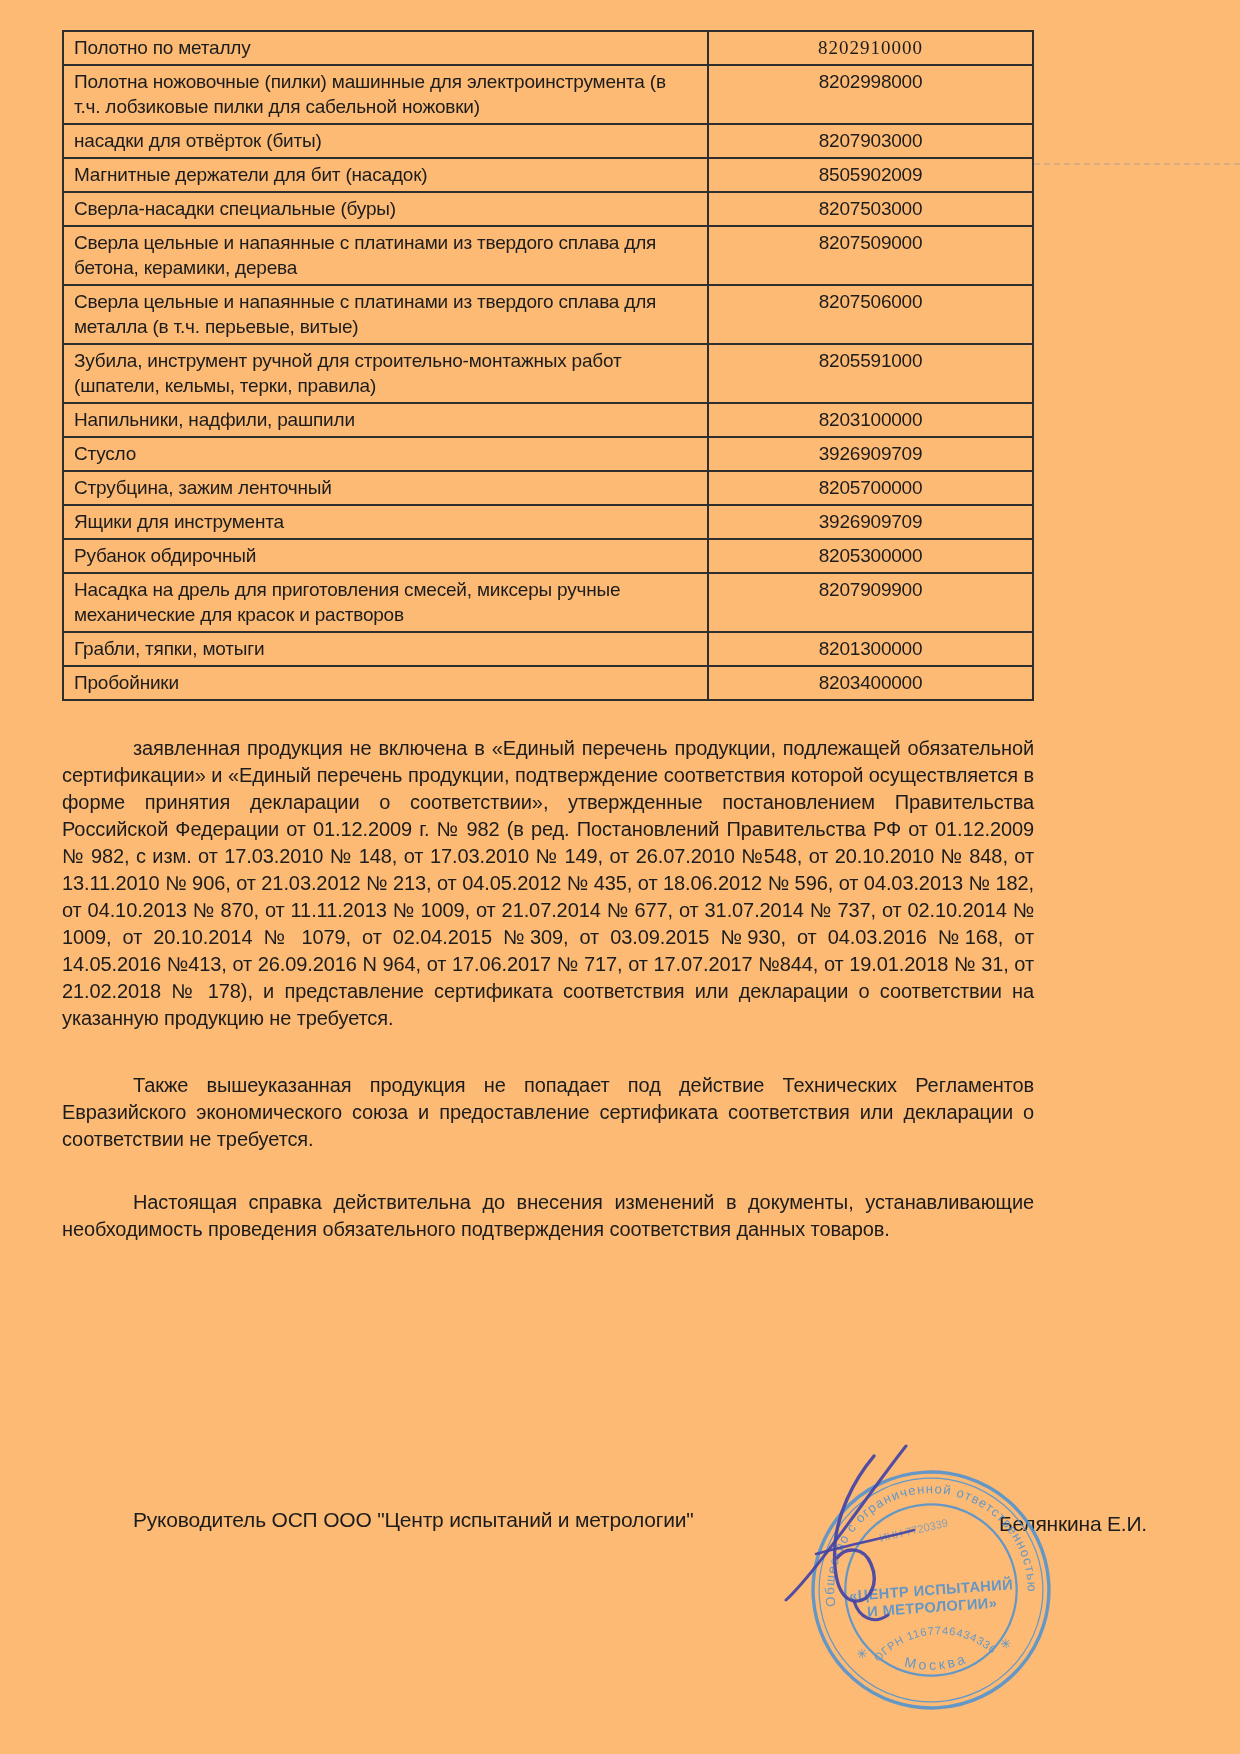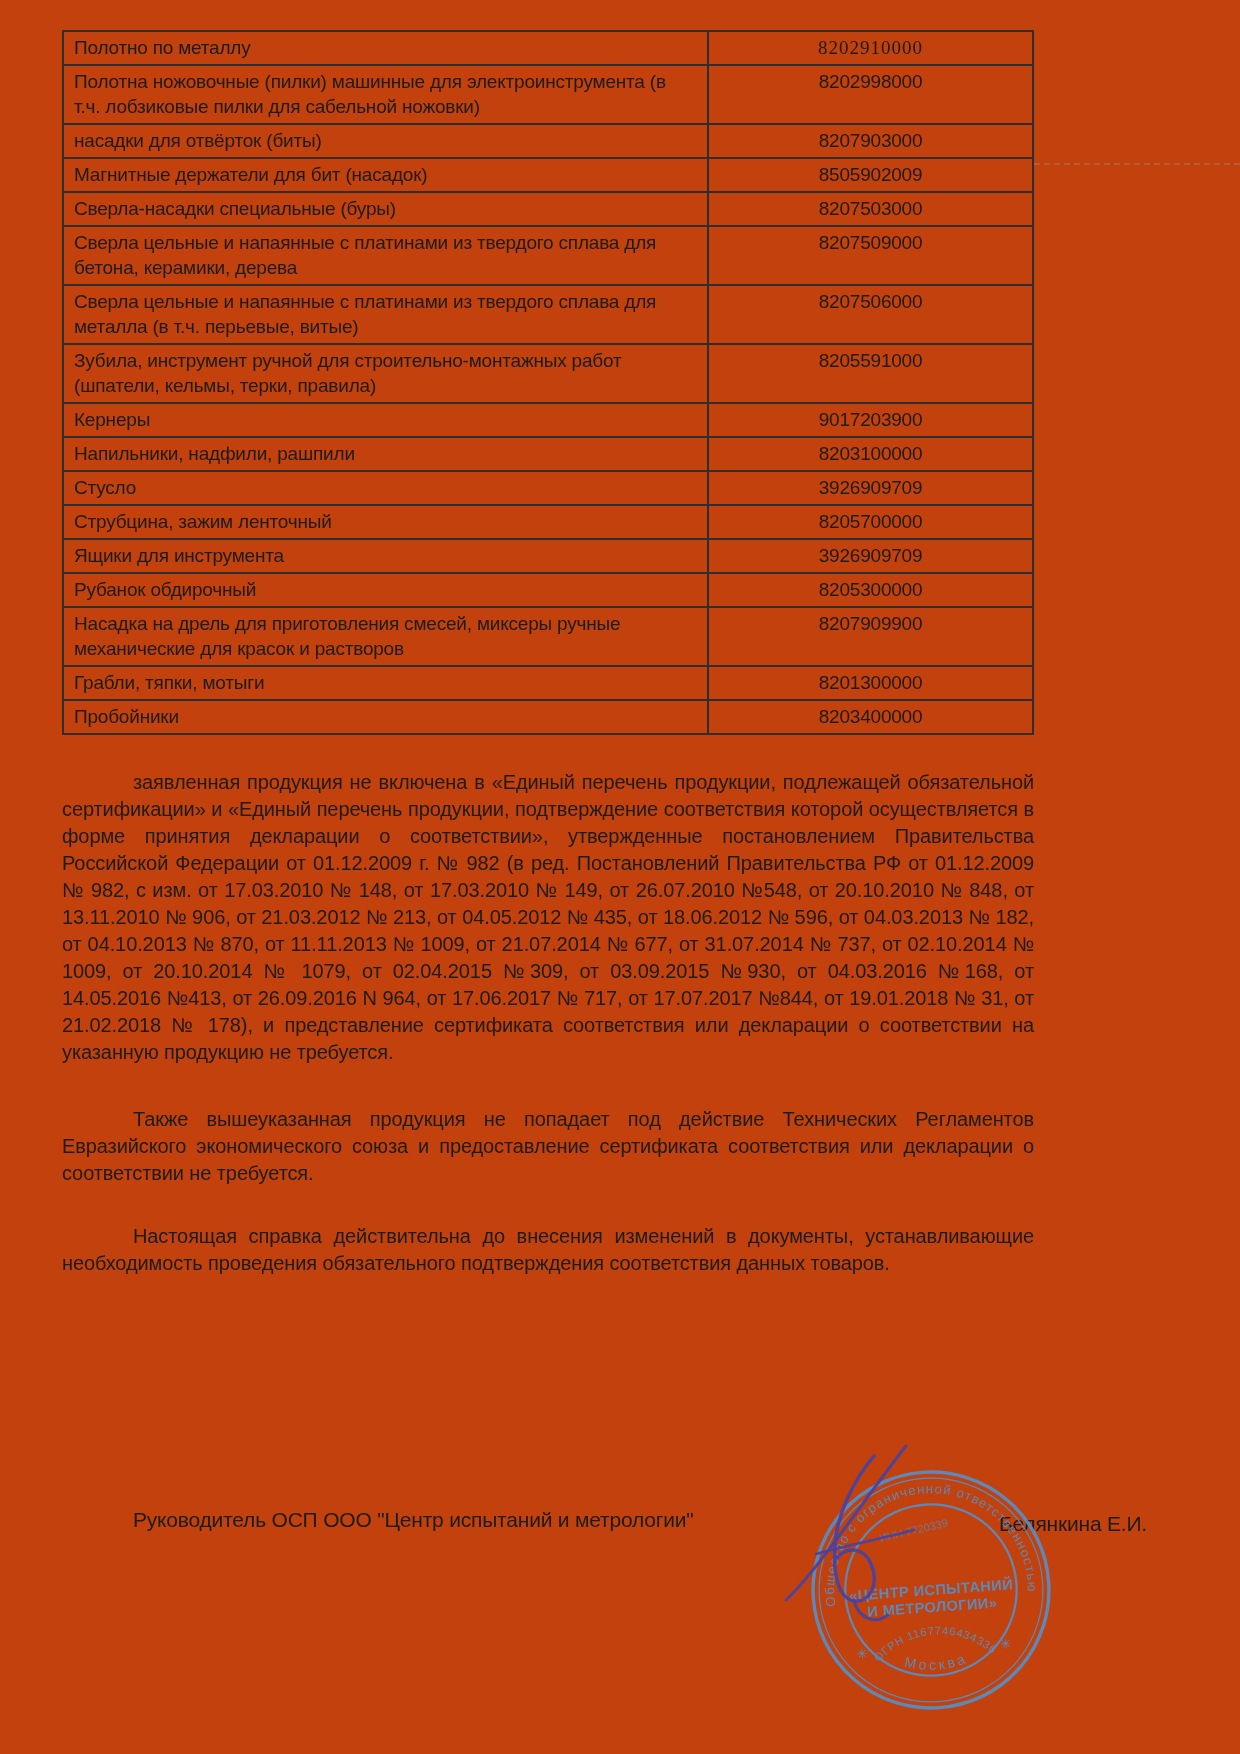--- a/index.html
+++ b/index.html
@@ -2,21 +2,21 @@
 <html lang="ru" style="--color-text: #1c1c1c; --color-border: #2e2e2e; --color-stamp_blue: #4f93d2; --color-ink: #4343a6;"><head>
 <meta charset="utf-8">
 <style>
   * { margin: 0; padding: 0; box-sizing: border-box; }
   html, body { background: #e8e8e8; }
   #page {
     position: relative;
     width: 1240px;
     height: 1754px;
     margin: 0 auto;
-    background: #c2410c;
+    background: #fdba74;
     font-family: "Liberation Sans", sans-serif;
     color: var(--color-text, #1c1c1c);
     overflow: hidden;
   }
   #content {
     position: absolute;
     left: 62px;
     top: 30px;
     width: 972px;
   }
@@ -133,24 +133,20 @@
       <tr>
         <td class="name">Сверла цельные и напаянные с платинами из твердого сплава для металла (в т.ч. перьевые, витые)</td>
         <td class="code">8207506000</td>
       </tr>
 
       <tr>
         <td class="name">Зубила, инструмент ручной для строительно-монтажных работ (шпатели, кельмы, терки, правила)</td>
         <td class="code">8205591000</td>
       </tr>
 
-      <tr>
-        <td class="name">Кернеры</td>
-        <td class="code">9017203900</td>
-      </tr>
 
       <tr>
         <td class="name">Напильники, надфили, рашпили</td>
         <td class="code">8203100000</td>
       </tr>
 
       <tr>
         <td class="name">Стусло</td>
         <td class="code">3926909709</td>
       </tr>

